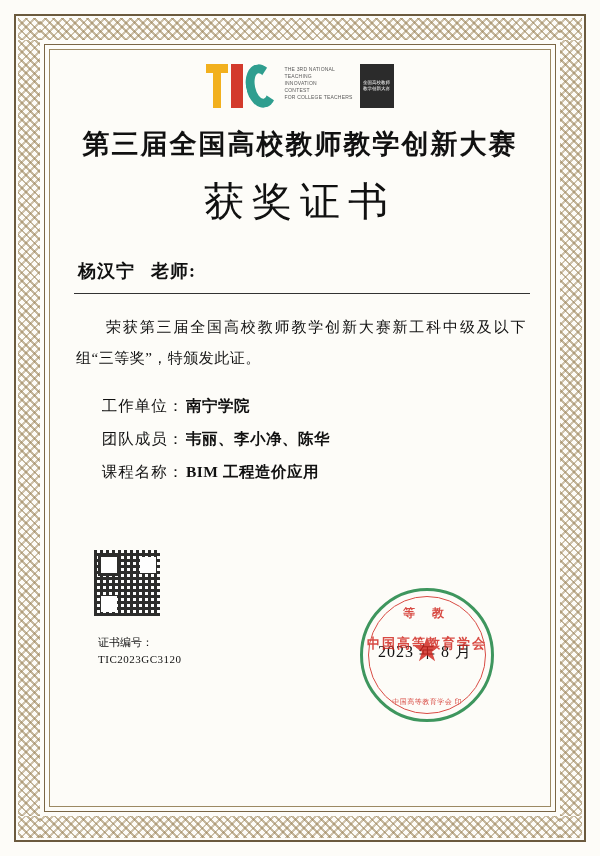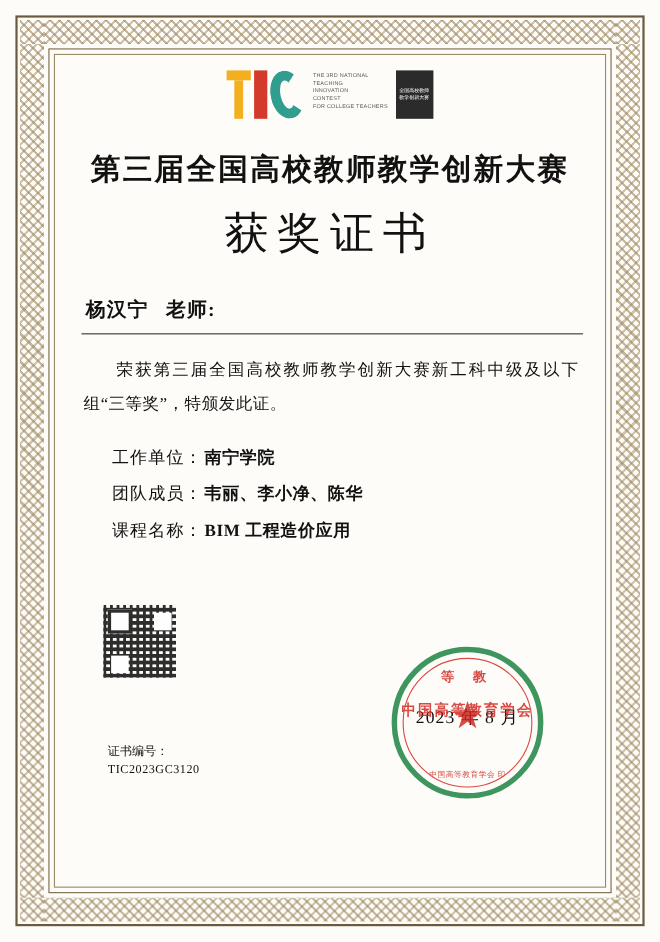--- a/index.html
+++ b/index.html
@@ -165,21 +165,21 @@
   }
 
   
   .title-main {
     text-align: center;
     font-family: Liberation Mono, monospace;
     font-weight: bold;
     font-size: 27px;
     letter-spacing: 2px;
     color: #111;
-    margin-top: 16px;
+    margin-top: 6px;
   }
   .title-sub {
     text-align: center;
     font-family: "Liberation Serif", serif;
     font-weight: normal;
     font-size: 40px;
     letter-spacing: 8px;
     color: #111;
     margin-top: 12px;
   }
@@ -272,42 +272,41 @@
     box-shadow: 39px 0 0 -3px #fff, 0 39px 0 -3px #fff;
   }
   .cert-no {
     position: absolute;
     left: 38px;
     top: 84px;
     font-size: 11px;
     line-height: 17px;
     color: #111;
     font-family: "Liberation Serif", serif;
-    margin-top: 41px;
   }
   .cert-no .num {
     letter-spacing: .5px;
   }
 
   .date {
     position: absolute;
     right: 68px;
     top: 92px;
     font-size: 16px;
     color: #111;
     letter-spacing: 1px;
   }
 
   .seal {
     position: absolute;
     right: 46px;
     top: 38px;
     width: 128px;
     height: 128px;
-    border: 5px solid #15803d;
+    border: 3px solid #15803d;
     border-radius: 50%;
     opacity: .82;
   }
   .seal-inner {
     position: absolute;
     inset: 5px;
     border: 1px solid #d0241c;
     border-radius: 50%;
   }
   .seal-star {

